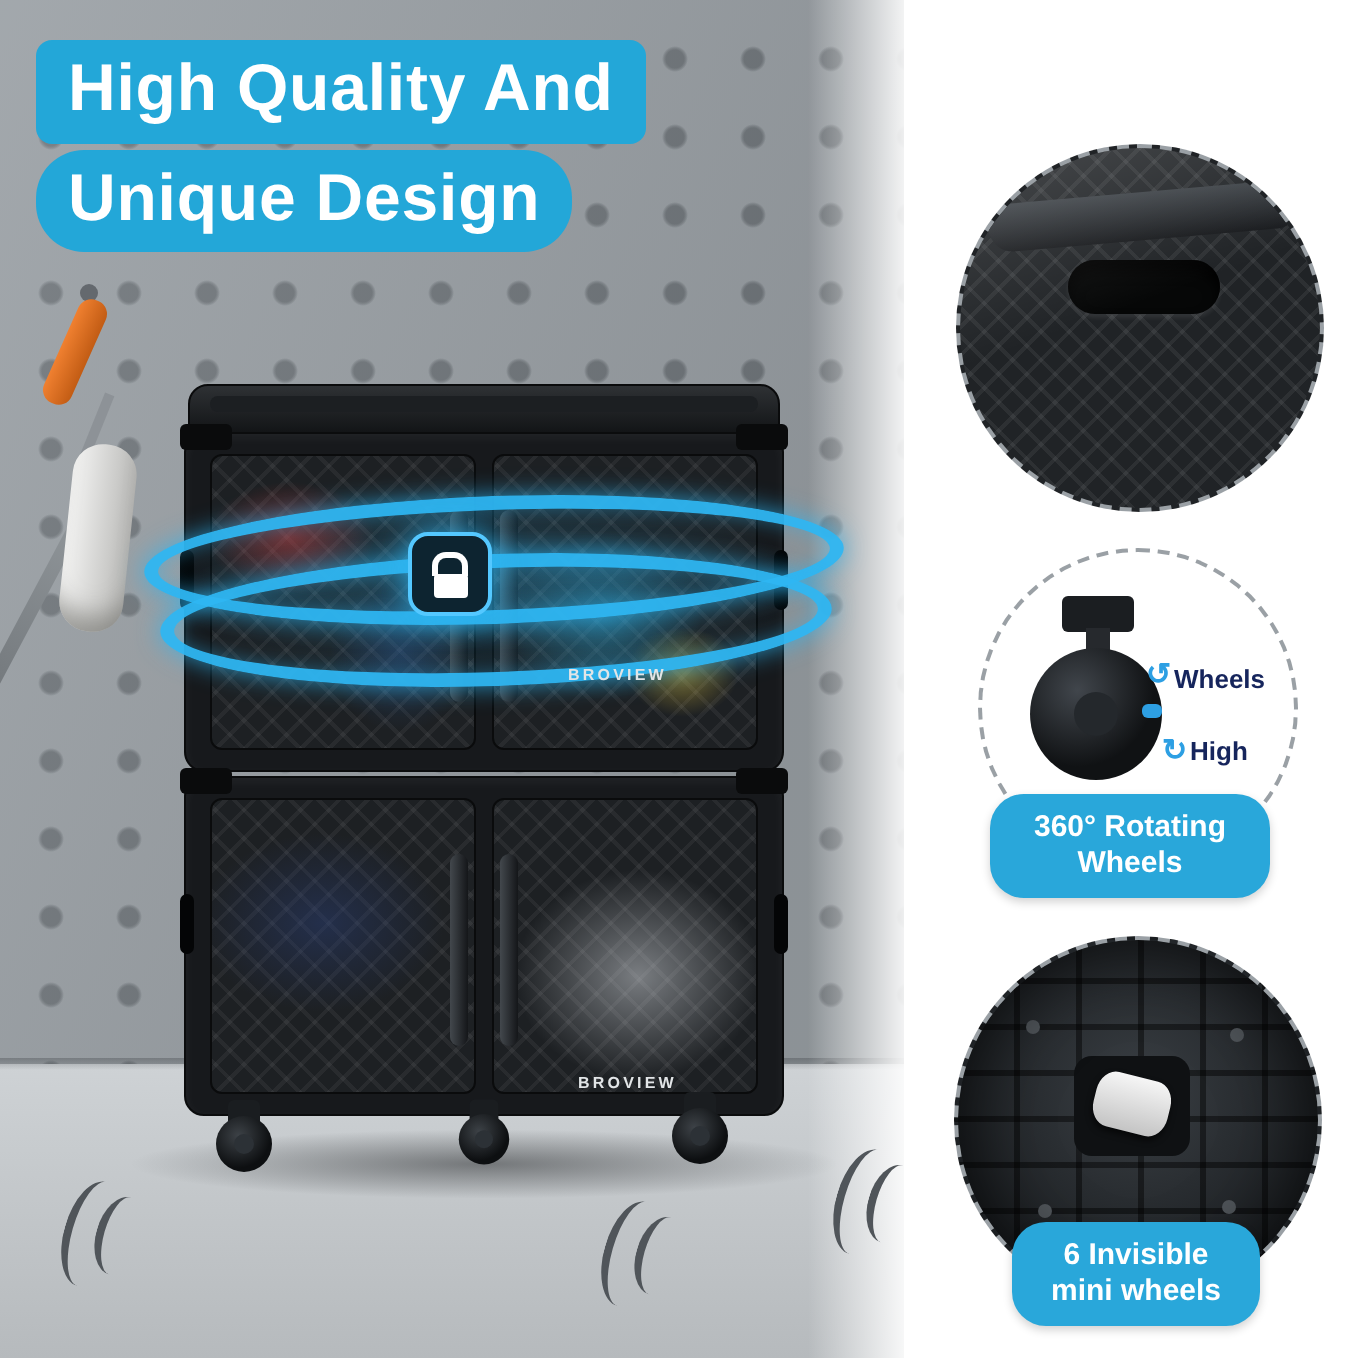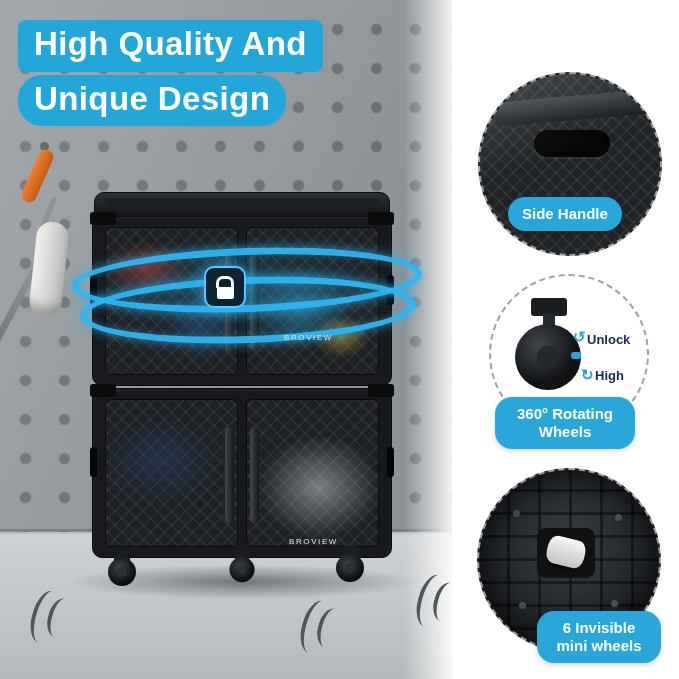--- a/index.html
+++ b/index.html
@@ -57,21 +57,21 @@
                   radial-gradient(ellipse 40px 32px at 72% 74%,rgba(215,185,60,.5),rgba(0,0,0,0) 70%);}
   .door-bl .blobs{background:radial-gradient(ellipse 85px 62px at 42% 42%,rgba(42,62,115,.5),rgba(0,0,0,0) 72%);}
   .door-br .blobs{background:radial-gradient(ellipse 82px 70px at 55% 60%,rgba(212,216,221,.5),rgba(0,0,0,0) 75%);}
   .handle{position:absolute;top:38px;width:9px;height:96px;border-radius:5px;
         background:linear-gradient(90deg,#43484d,#141619);z-index:3;}
   .handle-l{left:calc(50% - 17px);} .handle-r{left:calc(50% + 8px);}
   .side-tab{position:absolute;top:-5px;width:26px;height:13px;background:#0a0b0c;border-radius:3px;}
   .side-tab.tl{left:-3px;} .side-tab.tr{right:-3px;}
   .side-slot{position:absolute;top:58px;width:7px;height:30px;background:#040506;border-radius:4px;}
   .side-slot.sl{left:-3px;} .side-slot.sr{right:-3px;}
-  .brand{position:absolute;color:#e2e5e7;font-size:8px;font-weight:normal;letter-spacing:1.6px;z-index:4;}
+  .brand{position:absolute;color:#e2e5e7;font-size:8px;font-weight:bold;letter-spacing:1.6px;z-index:4;}
   .brand-upper{left:284px;top:333px;} .brand-lower{left:289px;top:537px;}
 
   
   .caster{position:absolute;width:36px;height:36px;z-index:2;}
   .caster .fork{position:absolute;top:0;left:10px;width:16px;height:15px;background:#1a1d20;border-radius:3px 3px 0 0;}
   .caster .wheel{position:absolute;bottom:0;left:4px;width:28px;height:28px;border-radius:50%;
         background:radial-gradient(circle at 40% 35%,#3d4247,#0d0f11 65%);}
   .caster .hub{position:absolute;bottom:9px;left:13px;width:10px;height:10px;border-radius:50%;background:#2c3136;}
   .caster-1{left:104px;top:550px;} .caster-2{left:224px;top:548px;transform:scale(.9);} .caster-3{left:332px;top:546px;}
 
@@ -126,21 +126,21 @@
   .cc-3 .bracket{position:absolute;left:58px;top:58px;width:58px;height:50px;background:#0f1113;border-radius:9px;}
   .cc-3 .mini-wheel{position:absolute;left:68px;top:68px;width:38px;height:28px;border-radius:9px/11px;
         background:linear-gradient(#f6f6f6,#c4c4c4);transform:rotate(14deg);box-shadow:0 2px 3px rgba(0,0,0,.6);}
   .cc-3 .screw{position:absolute;width:7px;height:7px;border-radius:50%;background:#50555a;}
   .sc-a{left:34px;top:40px;} .sc-b{left:136px;top:44px;} .sc-c{left:40px;top:132px;} .sc-d{left:132px;top:130px;}
 
   .pill{position:absolute;background:#29a7da;color:#fff;font-weight:bold;font-size:15px;line-height:1.2;
         border-radius:17px;text-align:center;padding:8px 14px;z-index:6;box-shadow:0 2px 5px rgba(0,0,0,.18);}
   .pill-1{left:508px;top:197px;}
   .pill-2{left:495px;top:397px;width:112px;}
-  .pill-3{left:506px;top:611px;width:96px;margin-left:31px;}
+  .pill-3{left:506px;top:611px;width:96px;}
 </style>
 </head>
 <body>
 
 <div class="scene">
 
   <div class="pegboard">
     <div class="light"></div>
   </div>
   <div class="floor"></div>
@@ -242,30 +242,29 @@
     <span class="arc"></span>
     <span class="arc arc2"></span>
   </div>
 
   <div class="callout-circle cc-1">
     <div class="texture"></div>
     <div class="rim"></div>
     <div class="handle-cutout"></div>
     <div class="sheen"></div>
   </div>
-  <div class="pill pill-1">Side Handle</div>
 
   <div class="callout-circle cc-2">
     <div class="mount"></div>
     <div class="stem"></div>
     <div class="wheel"></div>
     <div class="wheel-hub"></div>
     <div class="brake"></div>
     <span class="rot-ic ri-up">↺</span>
-    <div class="mini-label lbl-unlock">Unlock</div>
+    <div class="mini-label lbl-unlock">Wheels</div>
     <span class="rot-ic ri-down">↻</span>
     <div class="mini-label lbl-lock">High</div>
   </div>
   <div class="pill pill-2">360° Rotating Wheels</div>
 
   <div class="callout-circle cc-3">
     <div class="screw sc-a"></div>
     <div class="screw sc-b"></div>
     <div class="screw sc-c"></div>
     <div class="screw sc-d"></div>

